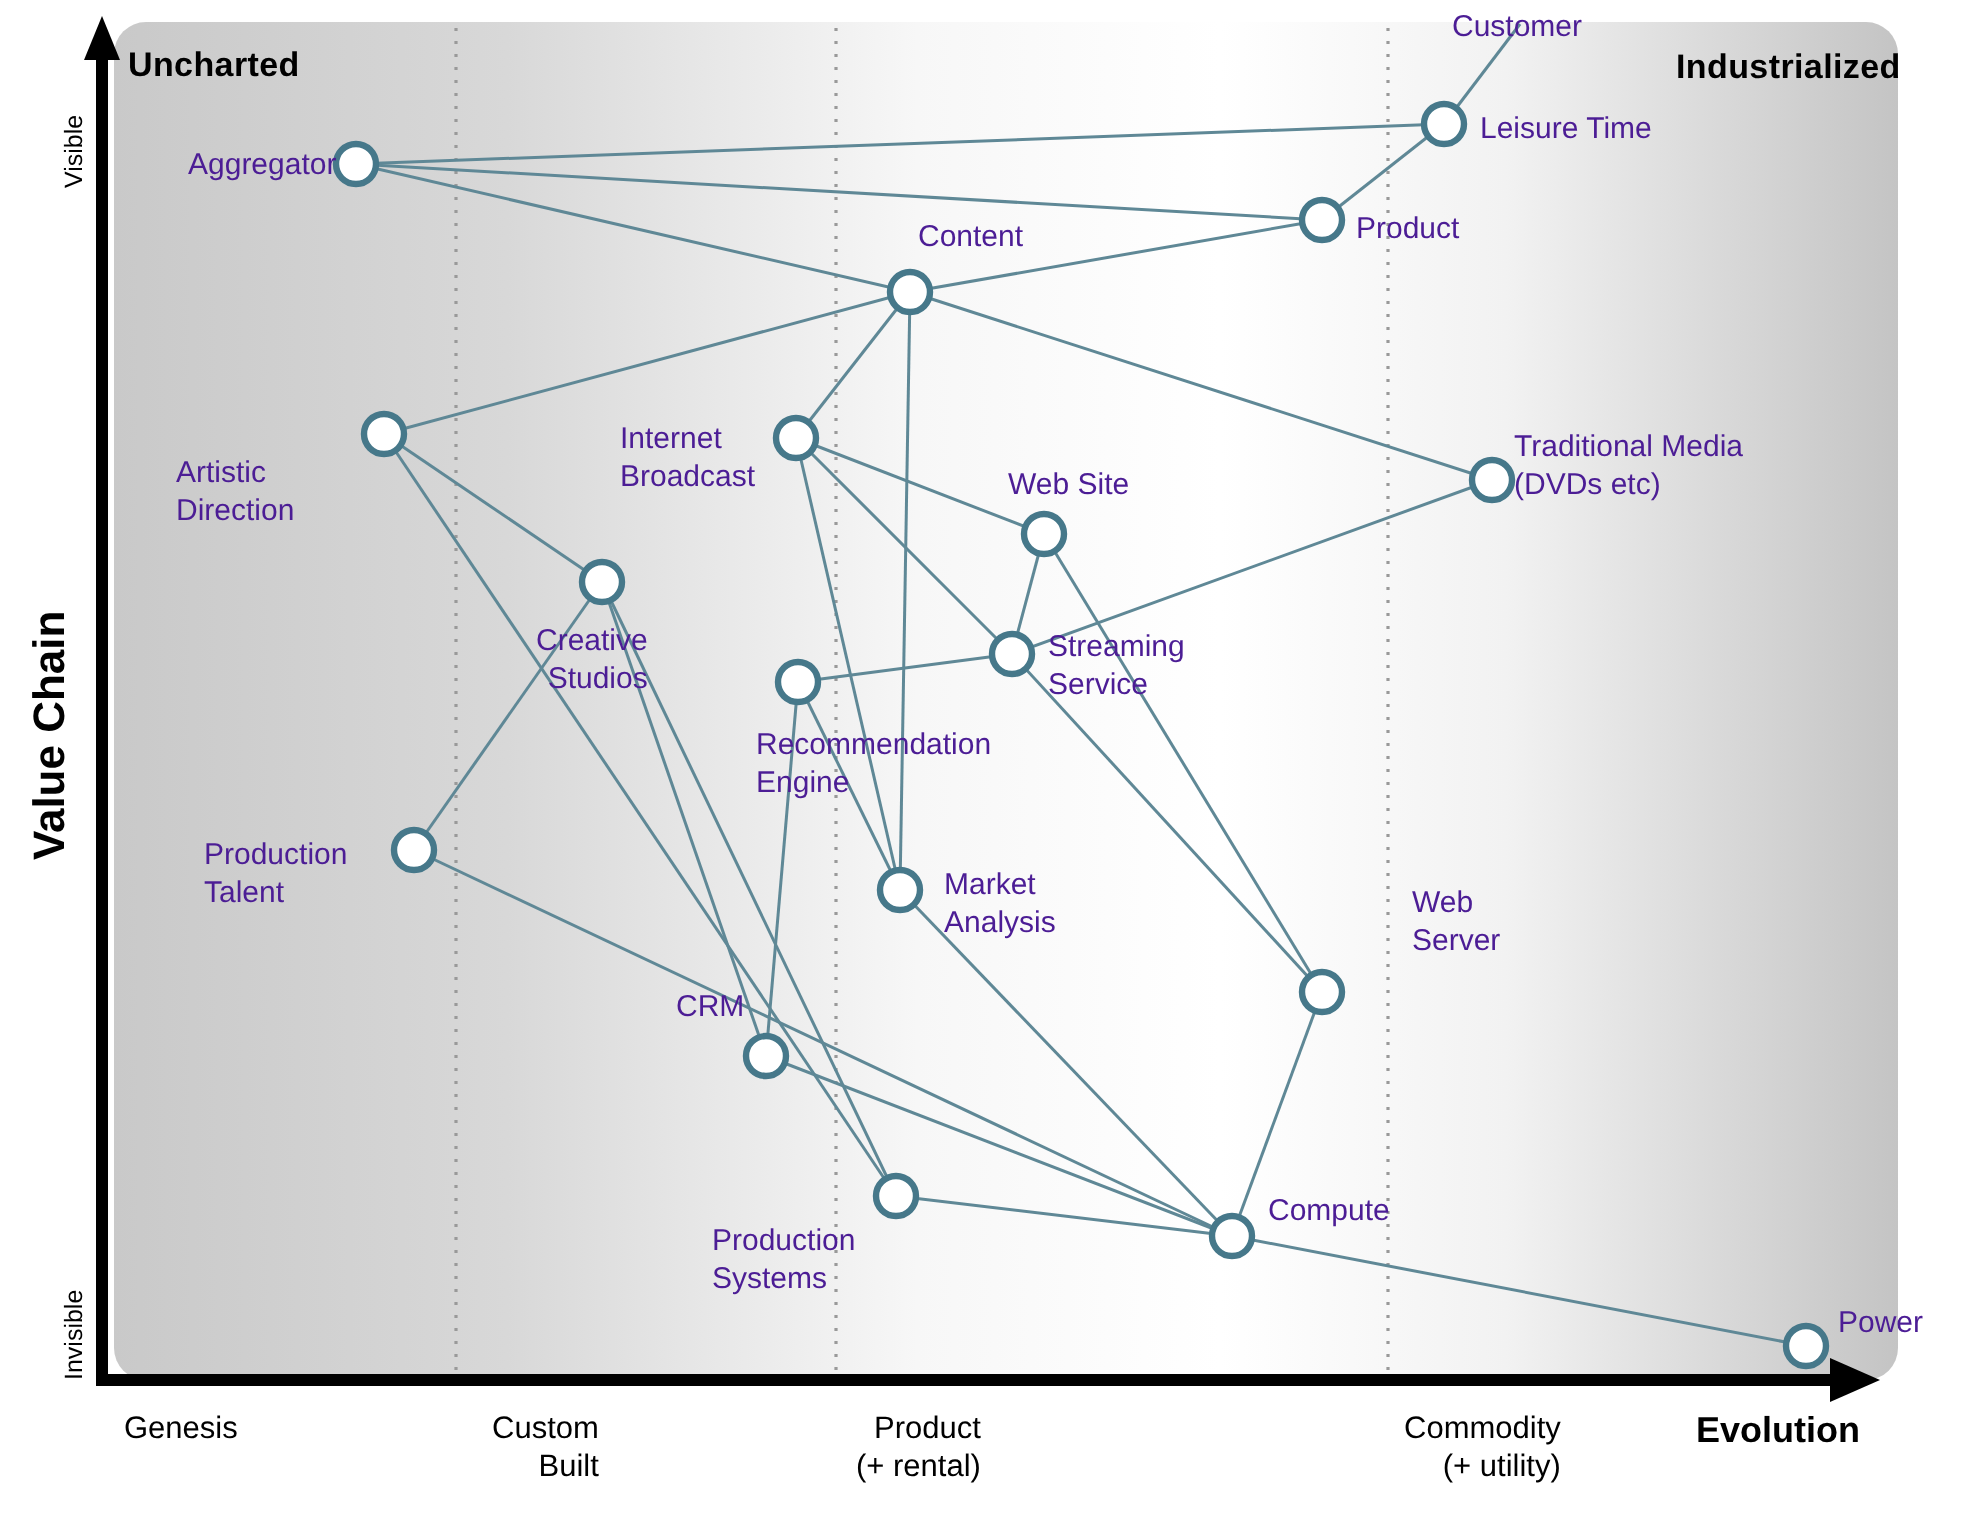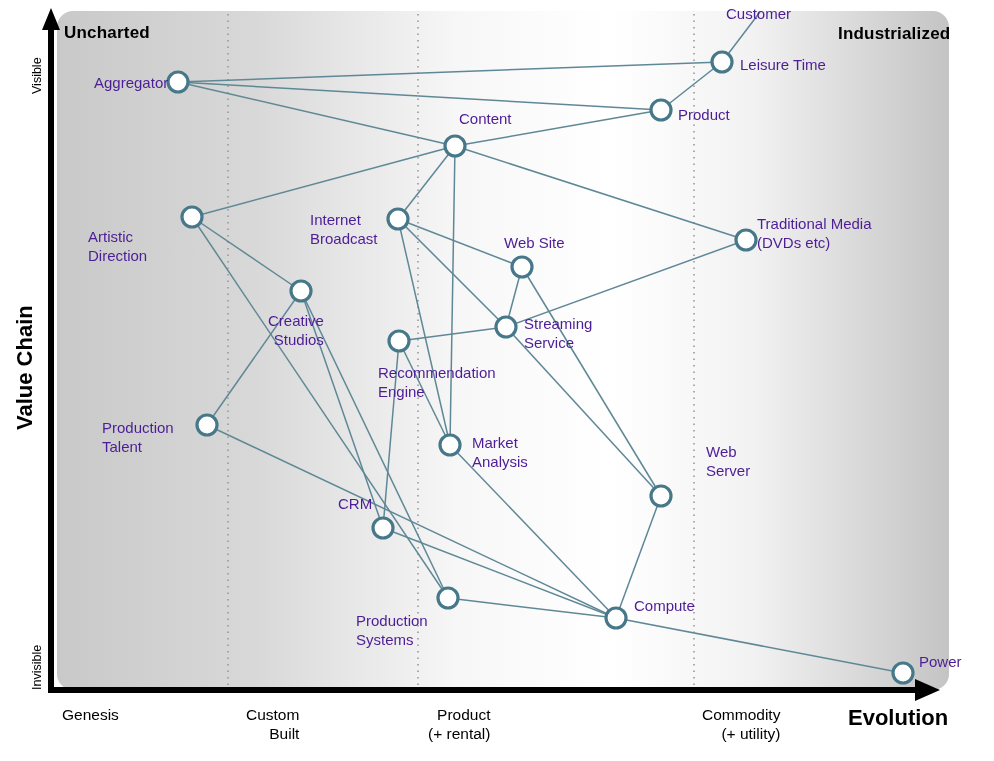--- a/index.html
+++ b/index.html
@@ -105,21 +105,21 @@
     </g>
   </svg>
 
   <div class="zone-label" style="left:64px;top:23px;">Uncharted</div>
   <div class="zone-label" style="left:838px;top:24px;">Industrialized</div>
 
   <div class="small-rot vrot" style="left:30px;top:94px;">Visible</div>
   <div class="small-rot vrot" style="left:30px;top:690px;">Invisible</div>
   <div class="axis-name vrot" style="left:12px;top:430px;font-size:22px;">Value Chain</div>
 
-  <div class="axis-name" style="left:848px;top:705px;font-size:22px;">Evolution</div>
+  <div class="axis-name" style="left:848px;top:705px;font-size:18px;">Evolution</div>
 
   <div id="xticks">
       <div class="axis-tick" style="left: 62px; top: 705px;">Genesis</div>
       <div class="axis-tick" style="left: 246px; top: 705px;">Custom
 Built</div>
       <div class="axis-tick" style="left: 428px; top: 705px;">Product
 (+ rental)</div>
       <div class="axis-tick" style="left: 702px; top: 705px;">Commodity
 (+ utility)</div>
     </div>

